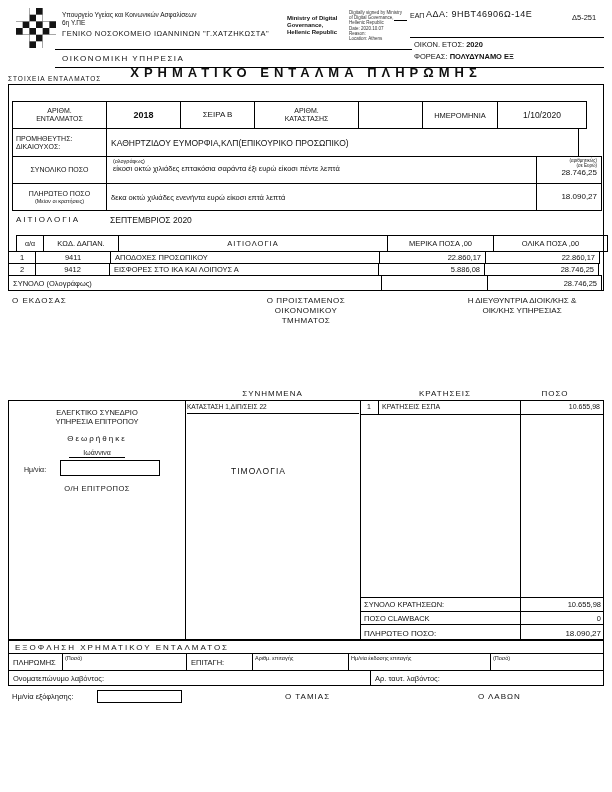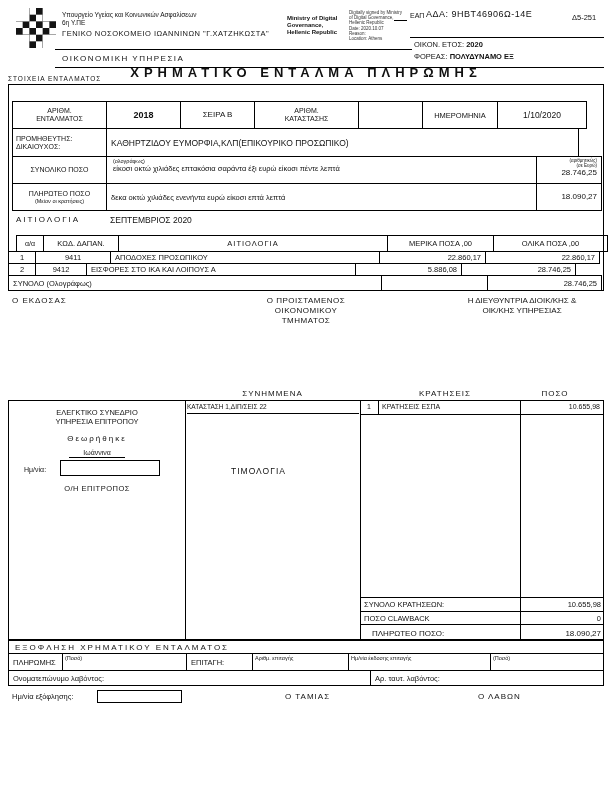--- a/index.html
+++ b/index.html
@@ -153,21 +153,21 @@
   </div>
   <div class="row" style="left:8px;top:251px;height:13px;width:596px;">
     <div class="cell f75" style="width:28px;">1</div>
     <div class="cell f75" style="width:76px;">9411</div>
     <div class="cell left f75" style="width:270px;">ΑΠΟΔΟΧΕΣ ΠΡΟΣΩΠΙΚΟΥ</div>
     <div class="cell right f75" style="width:107px;">22.860,17</div>
     <div class="cell right f75" style="width:115px;">22.860,17</div>
   </div>
   <div class="row" style="left:8px;top:263px;height:13px;width:596px;">
     <div class="cell f75" style="width:28px;">2</div>
-    <div class="cell f75" style="width:52px;">9412</div>
+    <div class="cell f75" style="width:75px;">9412</div>
     <div class="cell left f75" style="width:270px;">ΕΙΣΦΟΡΕΣ ΣΤΟ ΙΚΑ ΚΑΙ ΛΟΙΠΟΥΣ Α</div>
     <div class="cell right f75" style="width:107px;">5.886,08</div>
     <div class="cell right f75" style="width:115px;">28.746,25</div>
   </div>
   <div class="row" style="left:8px;top:275px;height:16px;width:596px;">
     <div class="cell left f75" style="width:374px;">ΣΥΝΟΛΟ (Ολογράφως)</div>
     <div class="cell" style="width:107px;"></div>
     <div class="cell right f75" style="width:115px;">28.746,25</div>
   </div>
 
@@ -209,21 +209,21 @@
   <div class="abs" style="left:360px;top:597px;width:244px;">
     <div style="display:flex;height:13px;border-top:1px solid #000;align-items:center;">
       <div class="f75" style="flex:1;padding-left:4px;">ΣΥΝΟΛΟ ΚΡΑΤΗΣΕΩΝ:</div>
       <div class="f75 rt" style="width:80px;padding-right:3px;">10.655,98</div>
     </div>
     <div style="display:flex;height:12px;border-top:1px solid #000;align-items:center;">
       <div class="f75" style="flex:1;padding-left:4px;">ΠΟΣΟ CLAWBACK</div>
       <div class="f75 rt" style="width:80px;padding-right:3px;">0</div>
     </div>
     <div style="display:flex;height:17px;border-top:1px solid #000;align-items:center;">
-      <div class="f8" style="flex:1;padding-left:12px;">ΠΛΗΡΩΤΕΟ ΠΟΣΟ:</div>
+      <div class="f8" style="flex:1;padding-left:4px;">ΠΛΗΡΩΤΕΟ ΠΟΣΟ:</div>
       <div class="f8 rt" style="width:80px;padding-right:3px;">18.090,27</div>
     </div>
   </div>
 
   <div class="abs f8 ls2" style="left:8px;top:640px;width:596px;height:14px;border:1px solid #000;box-sizing:border-box;padding-left:6px;line-height:13px;">ΕΞΟΦΛΗΣΗ ΧΡΗΜΑΤΙΚΟΥ ΕΝΤΑΛΜΑΤΟΣ</div>
 
   <div class="row" style="left:8px;top:653px;height:18px;width:596px;border:1px solid #000;box-sizing:border-box;">
     <div class="f75" style="width:54px;border-right:1px solid #000;display:flex;align-items:center;padding-left:4px;box-sizing:border-box;">ΠΛΗΡΩΜΗΣ</div>
     <div class="f55" style="width:124px;border-right:1px solid #000;padding:1px 2px;box-sizing:border-box;">(Ποσό)</div>
     <div class="f75" style="width:66px;border-right:1px solid #000;display:flex;align-items:center;padding-left:4px;box-sizing:border-box;">ΕΠΙΤΑΓΗ:</div>

